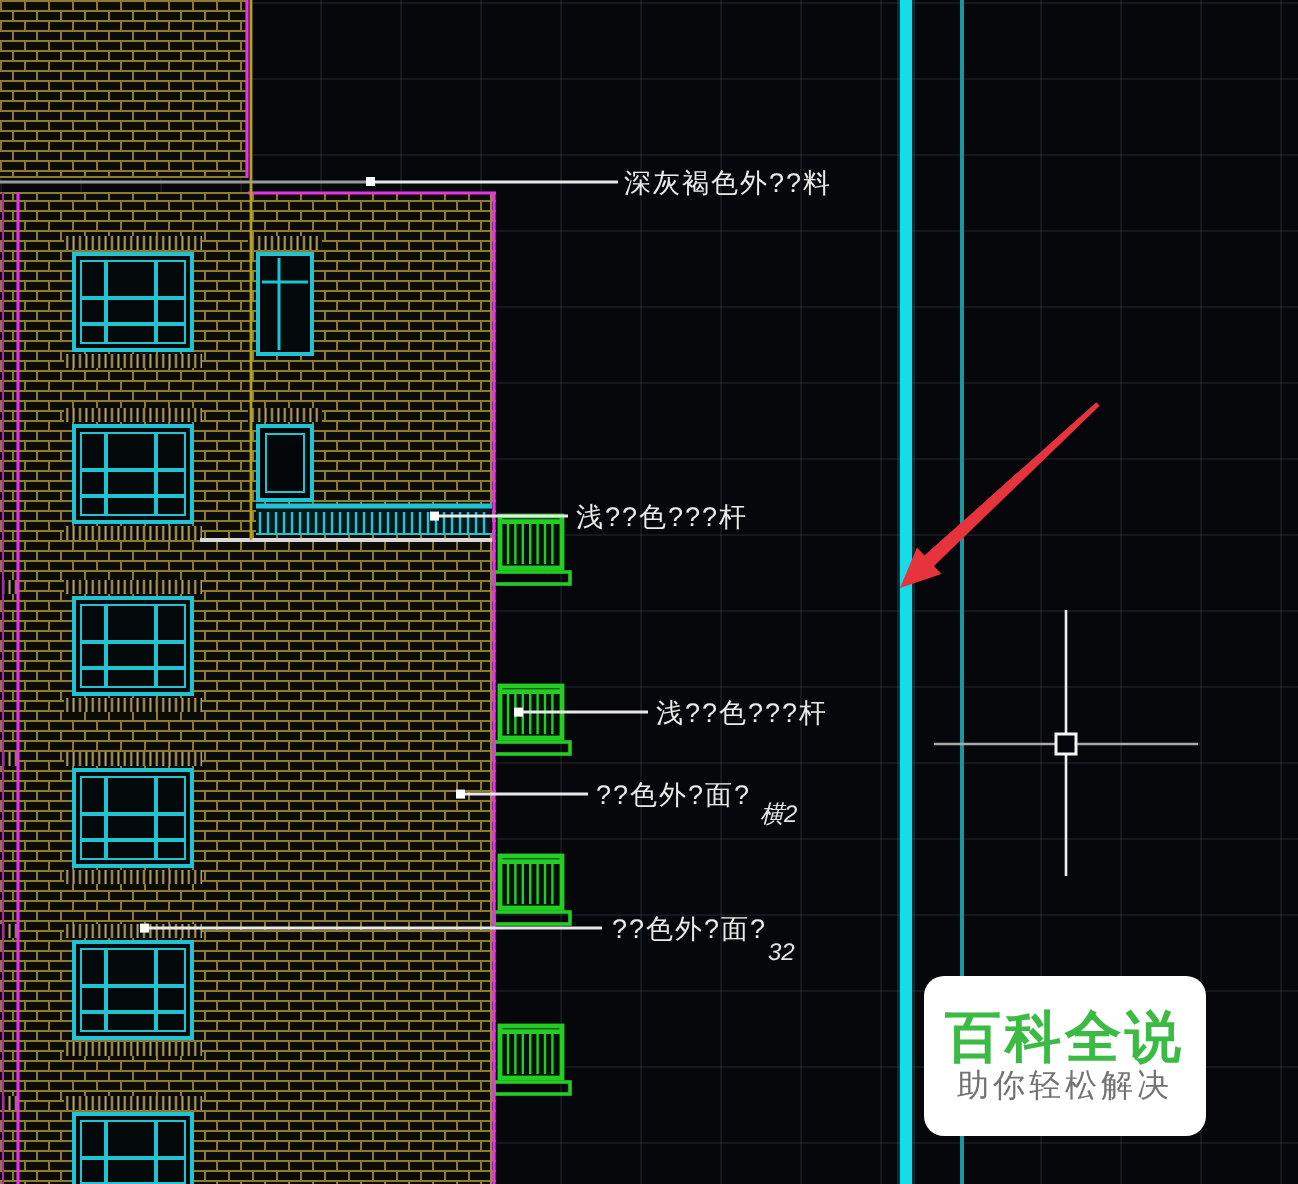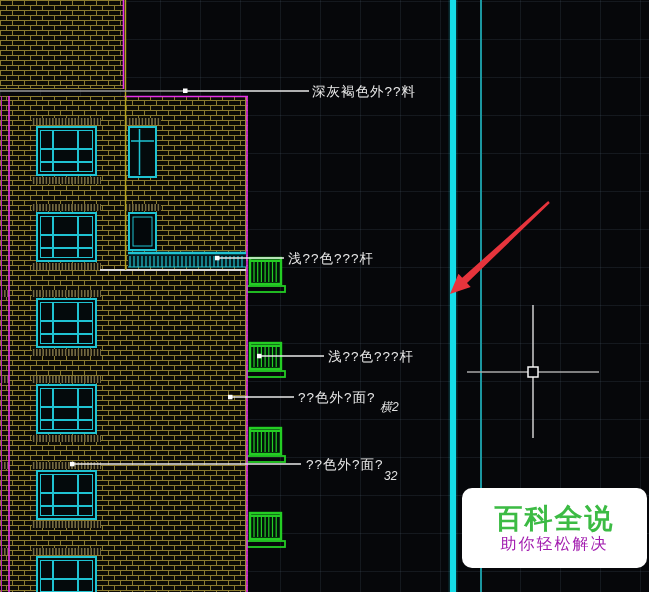--- a/index.html
+++ b/index.html
@@ -10,27 +10,27 @@
       linear-gradient(rgba(96,116,138,.16) 1px, transparent 1px),
       linear-gradient(90deg, rgba(96,116,138,.16) 1px, transparent 1px);
     background-size:40px 38px;
     background-position:0 1px;
     font-family:Liberation Sans, sans-serif;
   }
   .stage svg{position:absolute;left:0;top:0;}
   .cad-label{fill:#eaeaea;font-size:13.5px;letter-spacing:1px;}
   .cad-label-small{fill:#e2e2e2;font-size:12px;font-style:italic;}
   .watermark{
-    position:absolute;left:462px;top:488px;width:185px;height:80px;
+    position:absolute;left:462px;top:488px;width:141px;height:80px;
     background:#ffffff;border-radius:10px;
     display:flex;flex-direction:column;align-items:center;justify-content:center;
     gap:3px;
   }
   .watermark-title{font-size:28px;font-weight:bold;color:#3cbb44;letter-spacing:2px;line-height:1;}
-  .watermark-subtitle{font-size:16px;color:#a21caf;letter-spacing:2px;line-height:1;}
+  .watermark-subtitle{font-size:16px;color:#737373;letter-spacing:2px;line-height:1;}
 </style>
 </head>
 <body>
 
 <div class="stage">
   <svg width="649" height="592" viewBox="0 0 649 592">
     <defs>
       <pattern id="brick" patternUnits="userSpaceOnUse" width="12" height="10">
         <rect width="12" height="10" fill="#0c0b05"></rect>
         <path d="M0 0.5H12M0 5.5H12M0.5 0V5M6.5 5V10" stroke="#8c7c30" stroke-width="1" fill="none"></path>

